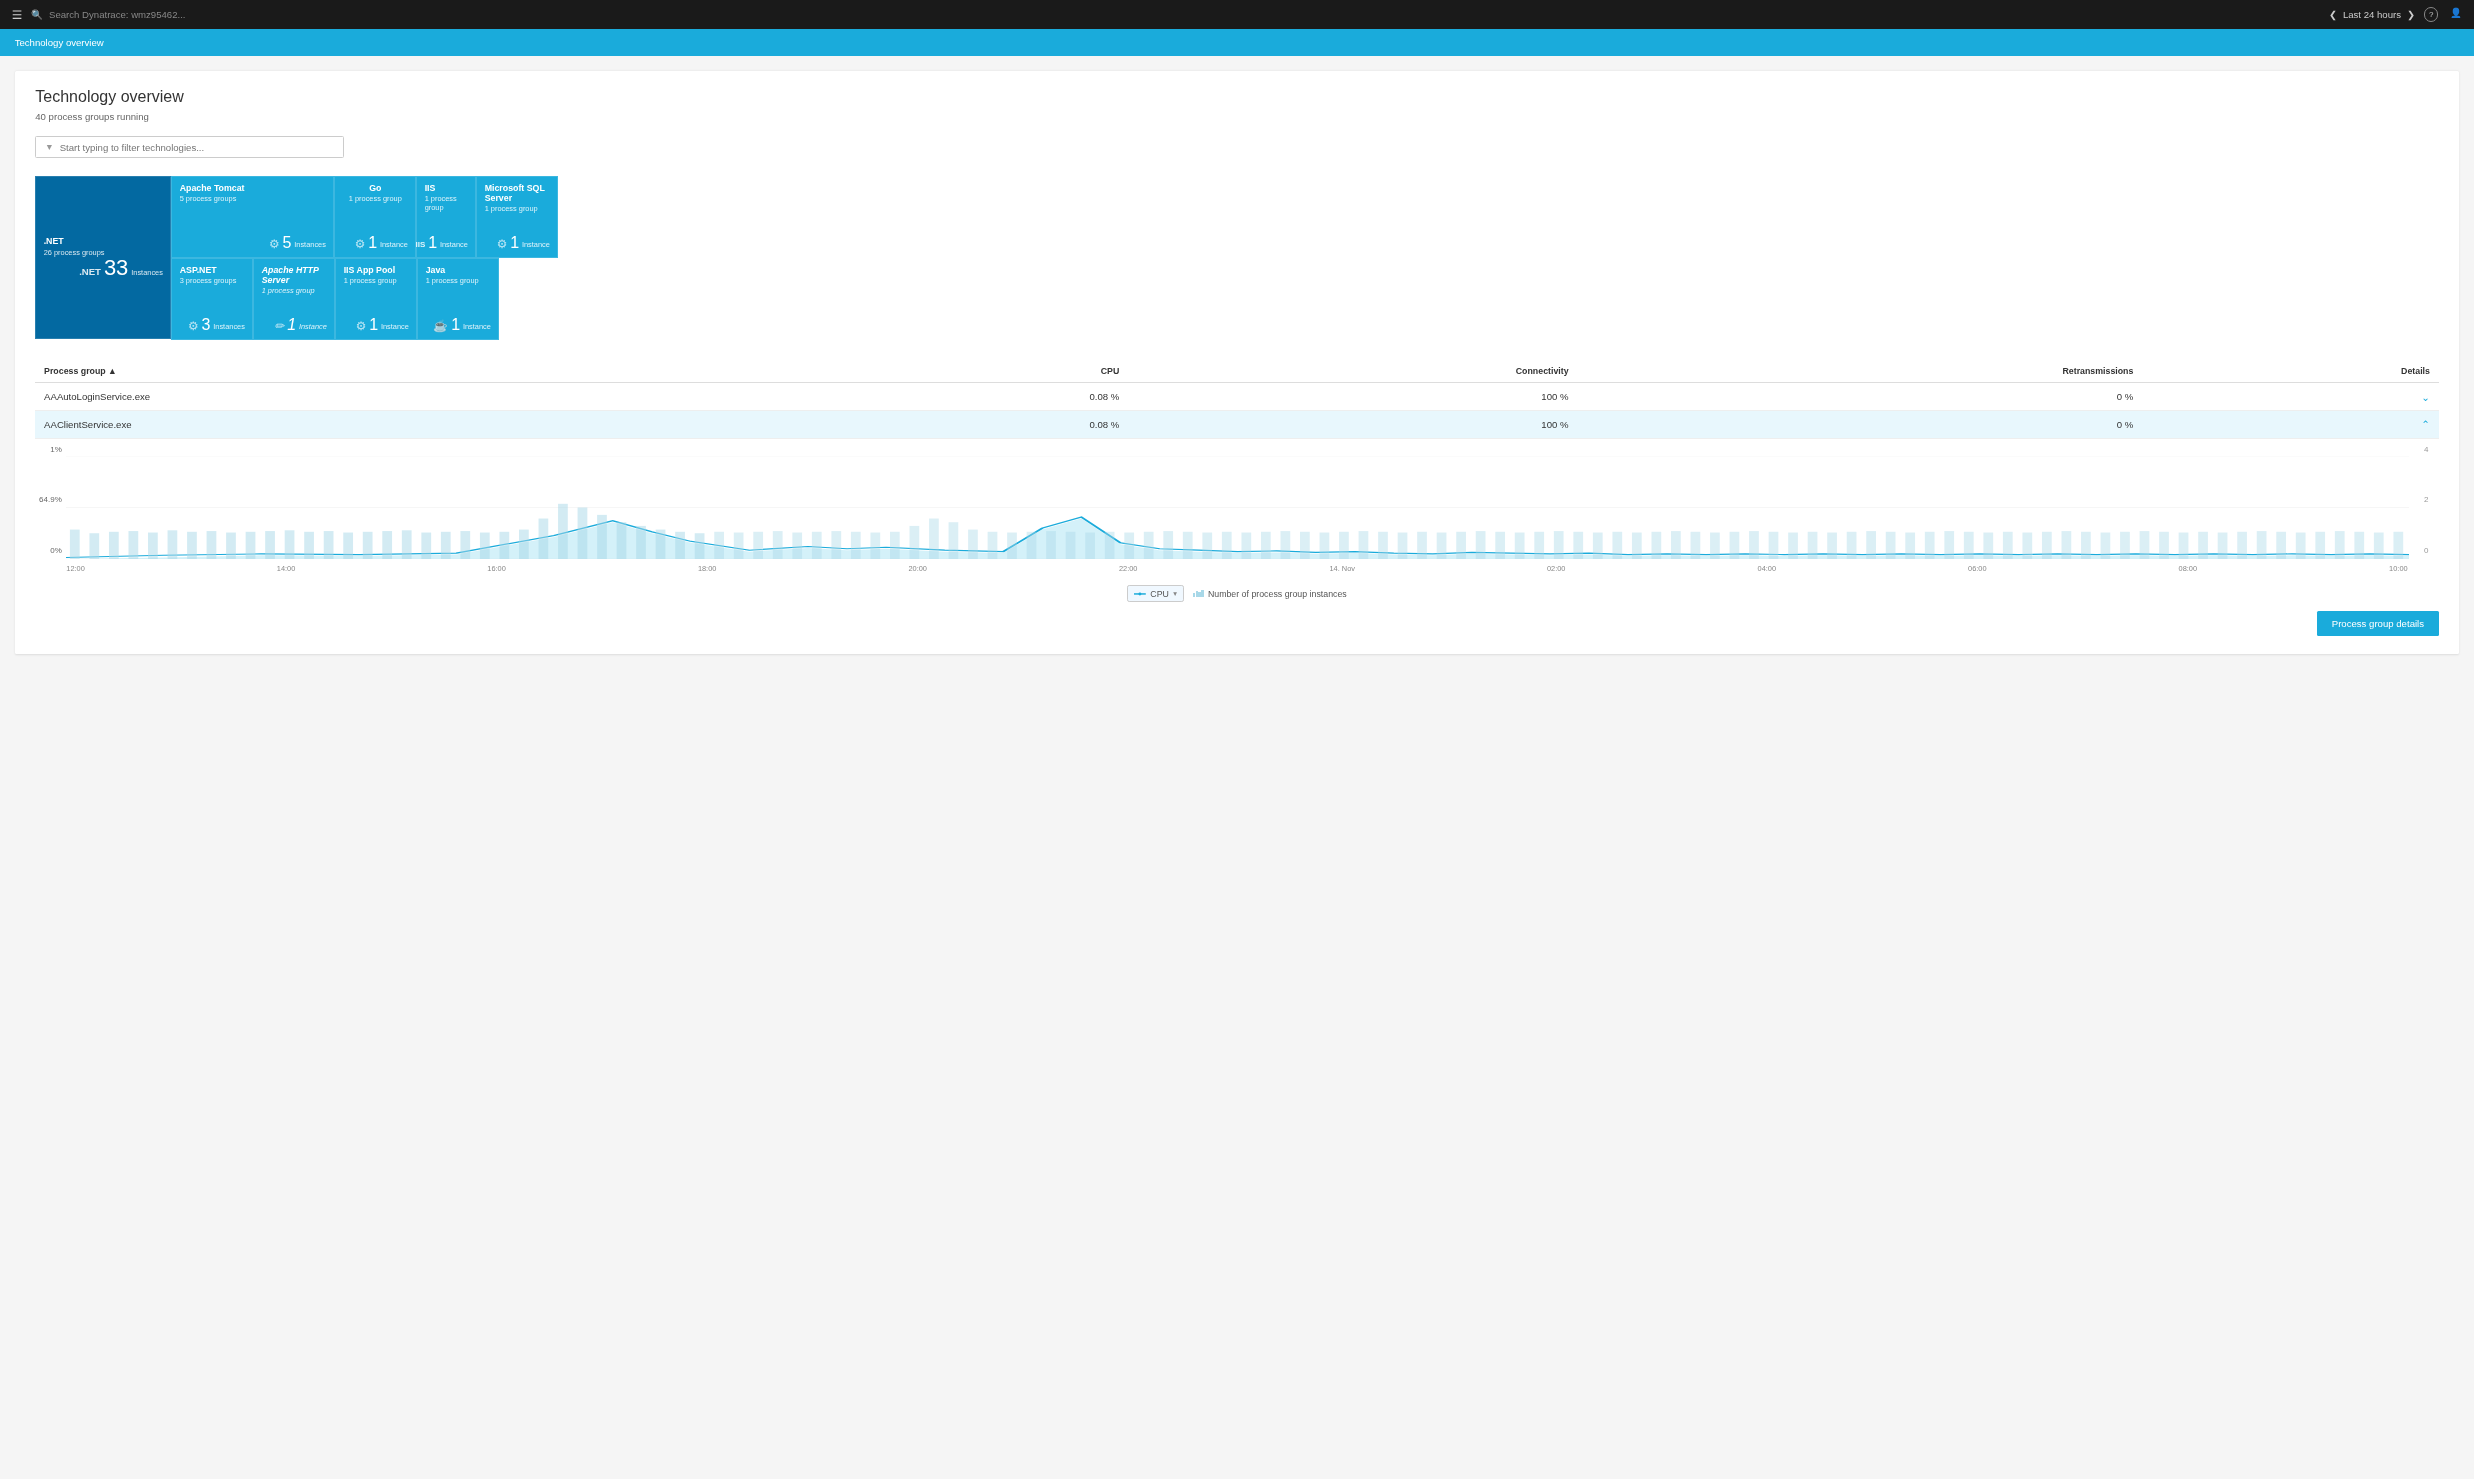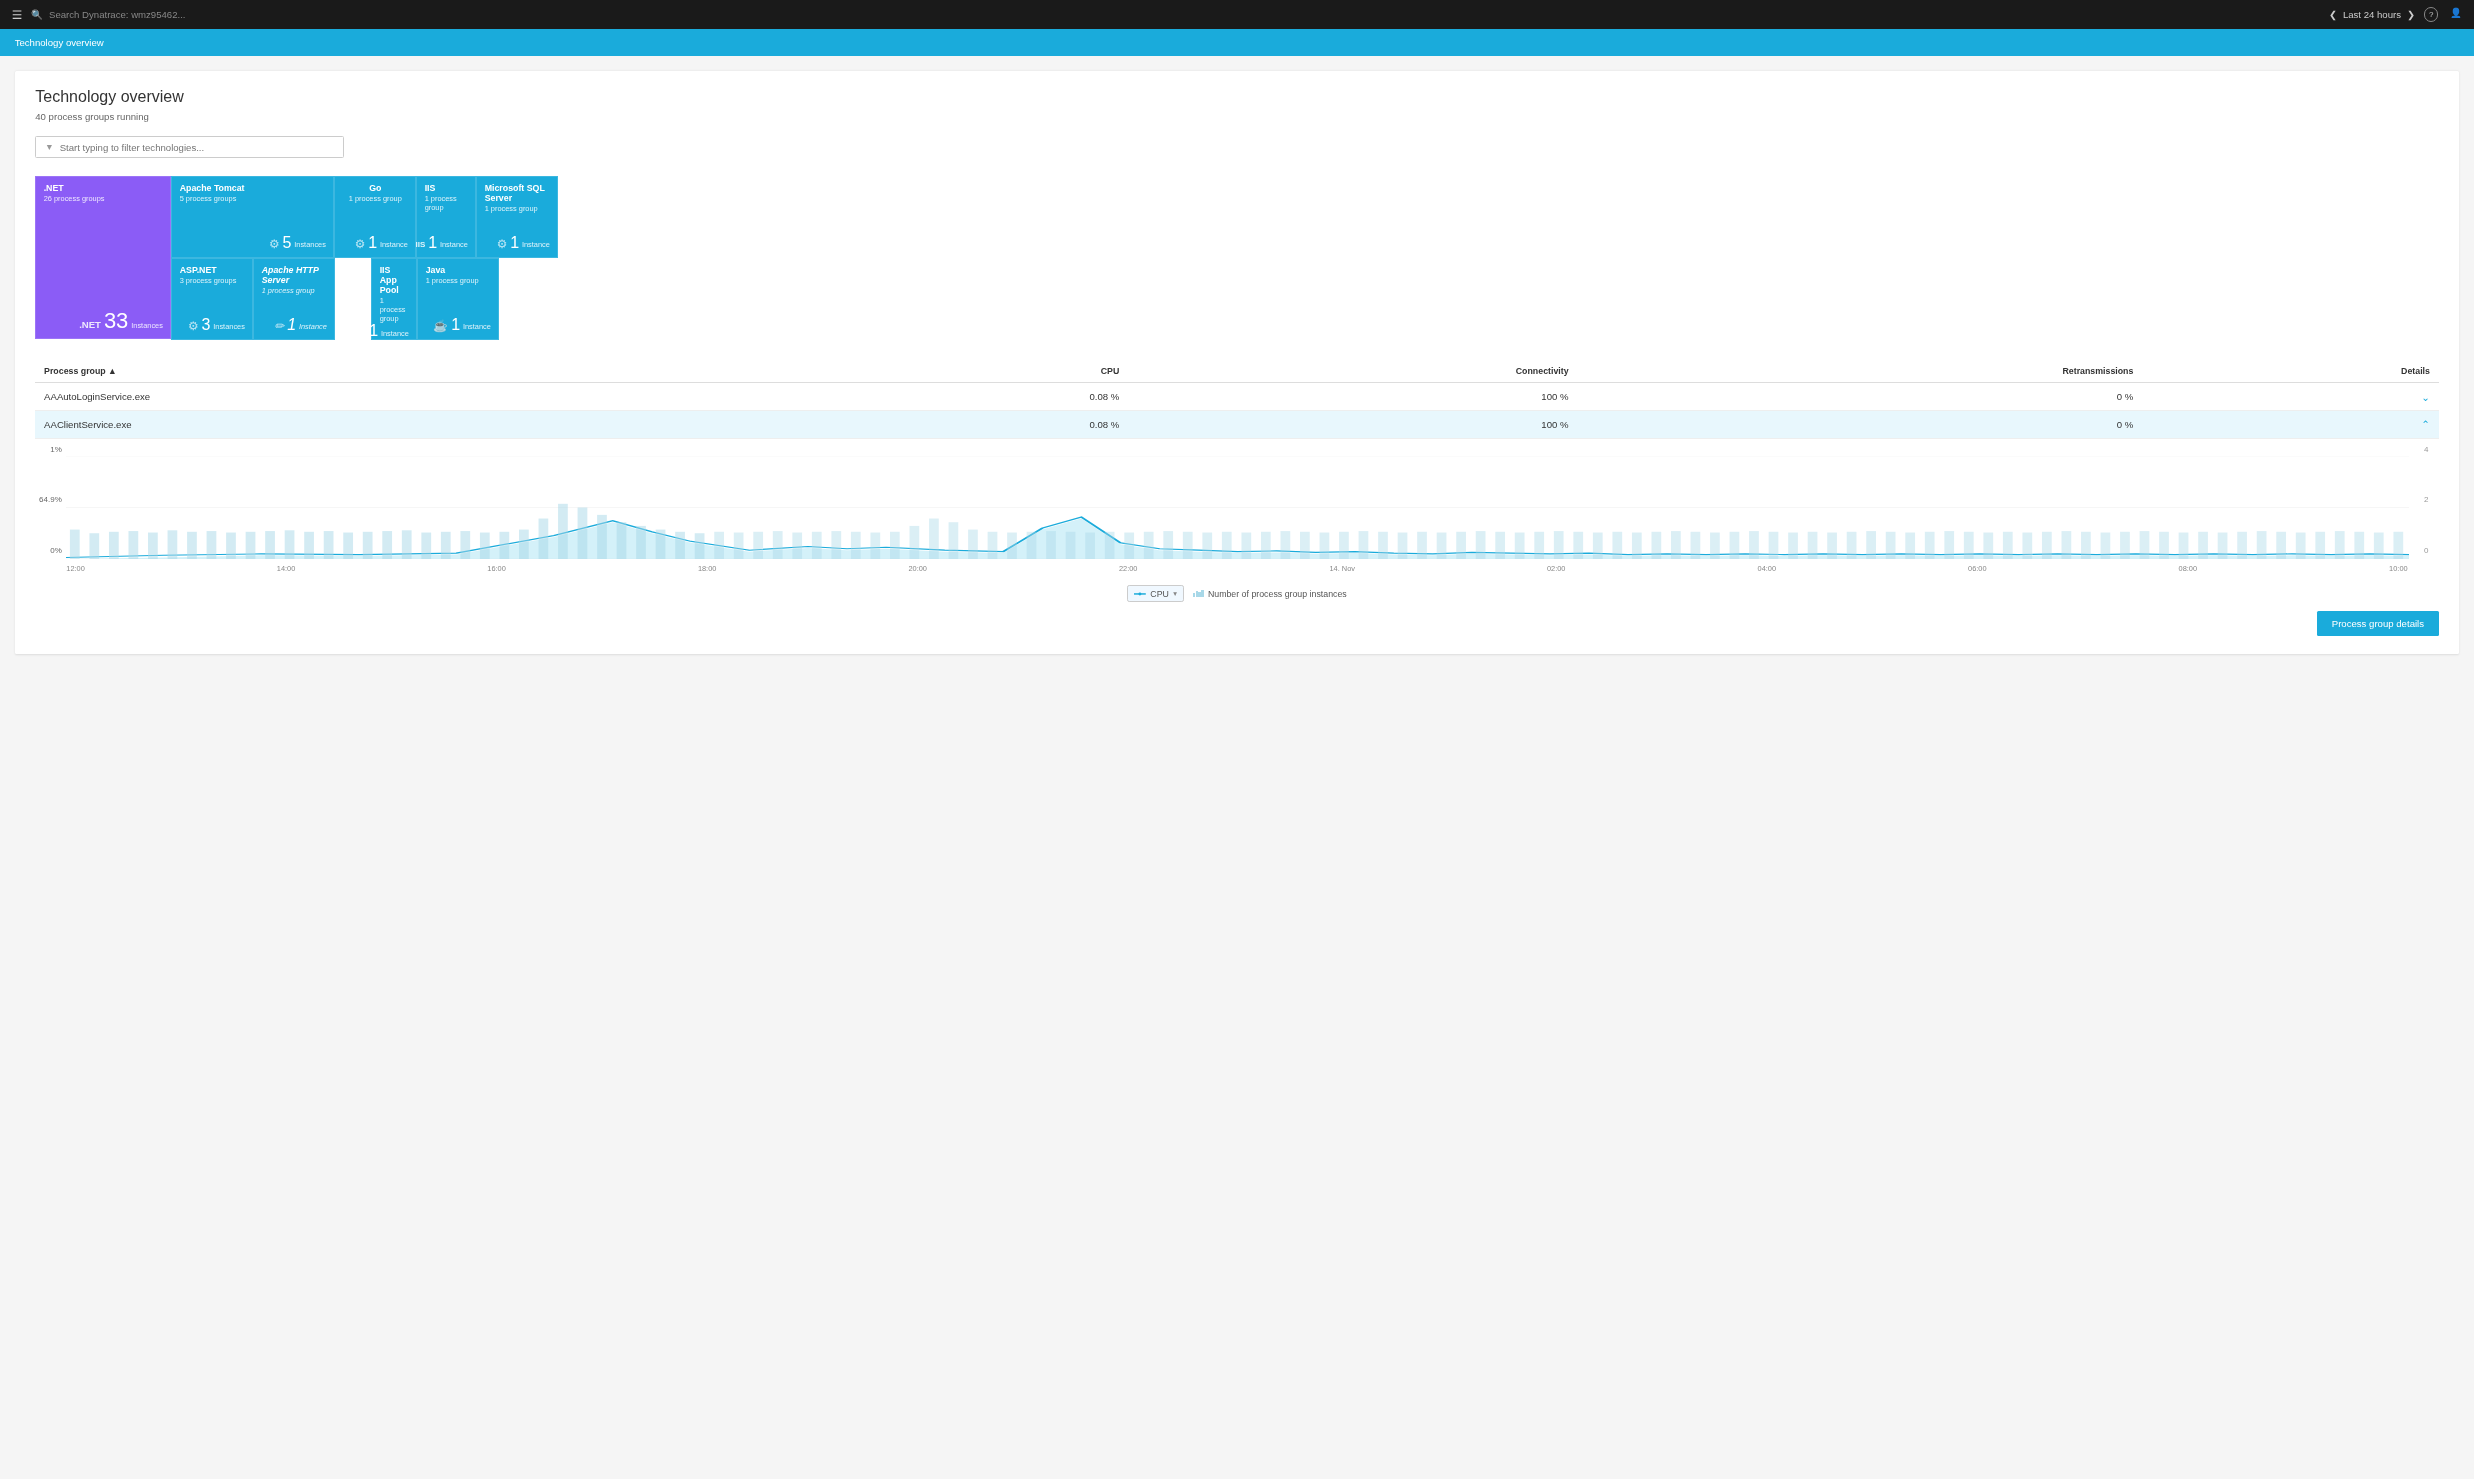--- a/index.html
+++ b/index.html
@@ -195,21 +195,21 @@
       flex-direction: column;
       justify-content: space-between;
       padding: 5.9px 7.4px;
       border: 0.7px solid rgba(255,255,255,0.15);
       cursor: pointer;
       background: #1aabdb;
       color: white;
       min-height: 81px;
     }
 
-    .tile-inner.tile-dark { background: #8b5cf6; }
+    .tile-inner.tile-dark { background: #0369a1; justify-content: center; }
 
     .t-title { font-size: 8.8px; font-weight: 700; }
     .t-sub { font-size: 7.4px; opacity: 0.85; margin-top: 1.5px; }
     .t-bottom { display: flex; align-items: flex-end; justify-content: flex-end; gap: 2.9px; }
     .t-icon { font-size: 11.8px; opacity: 0.7; }
     .t-num { font-size: 16px; font-weight: 300; line-height: 1; }
     .t-unit { font-size: 7.4px; opacity: 0.85; padding-bottom: 1.5px; }
     .t-num-label { font-size: 7.4px; opacity: 0.85; padding-bottom: 1.5px; }
     .big-num { font-size: 22px; }
   </style>
@@ -348,21 +348,21 @@
               <div class="t-sub">1 process group</div>
             </div>
             <div class="t-bottom">
               <span class="t-icon">✏</span>
               <span class="t-num">1</span>
               <span class="t-num-label">Instance</span>
             </div>
           </div>
         </div>
 
-        <div style="width:82px;height:82px;padding-left:36px;">
+        <div style="width:82px;height:82px;">
           <div class="tile-inner" style="min-height:82px;height:82px;">
             <div>
               <div class="t-title">IIS App Pool</div>
               <div class="t-sub">1 process group</div>
             </div>
             <div class="t-bottom">
               <span class="t-icon">⚙</span>
               <span class="t-num">1</span>
               <span class="t-num-label">Instance</span>
             </div>

